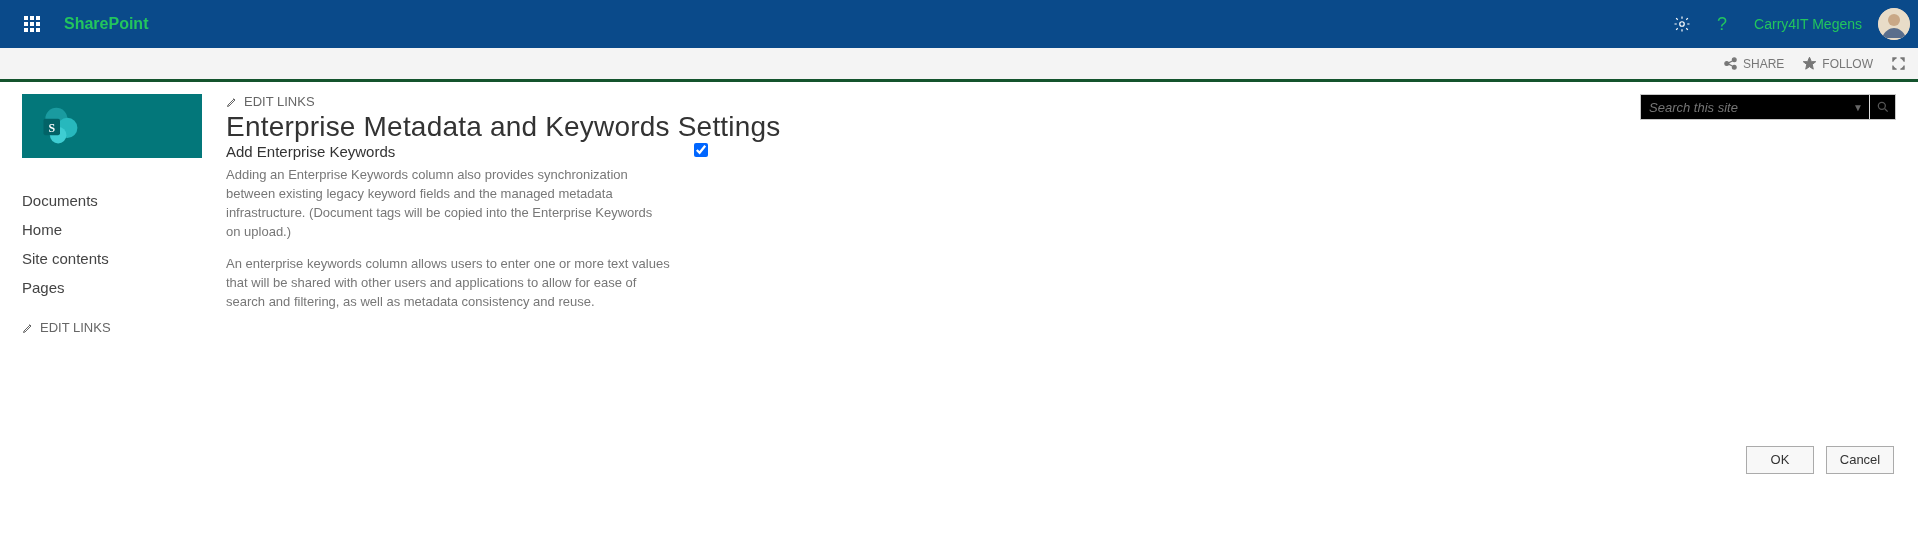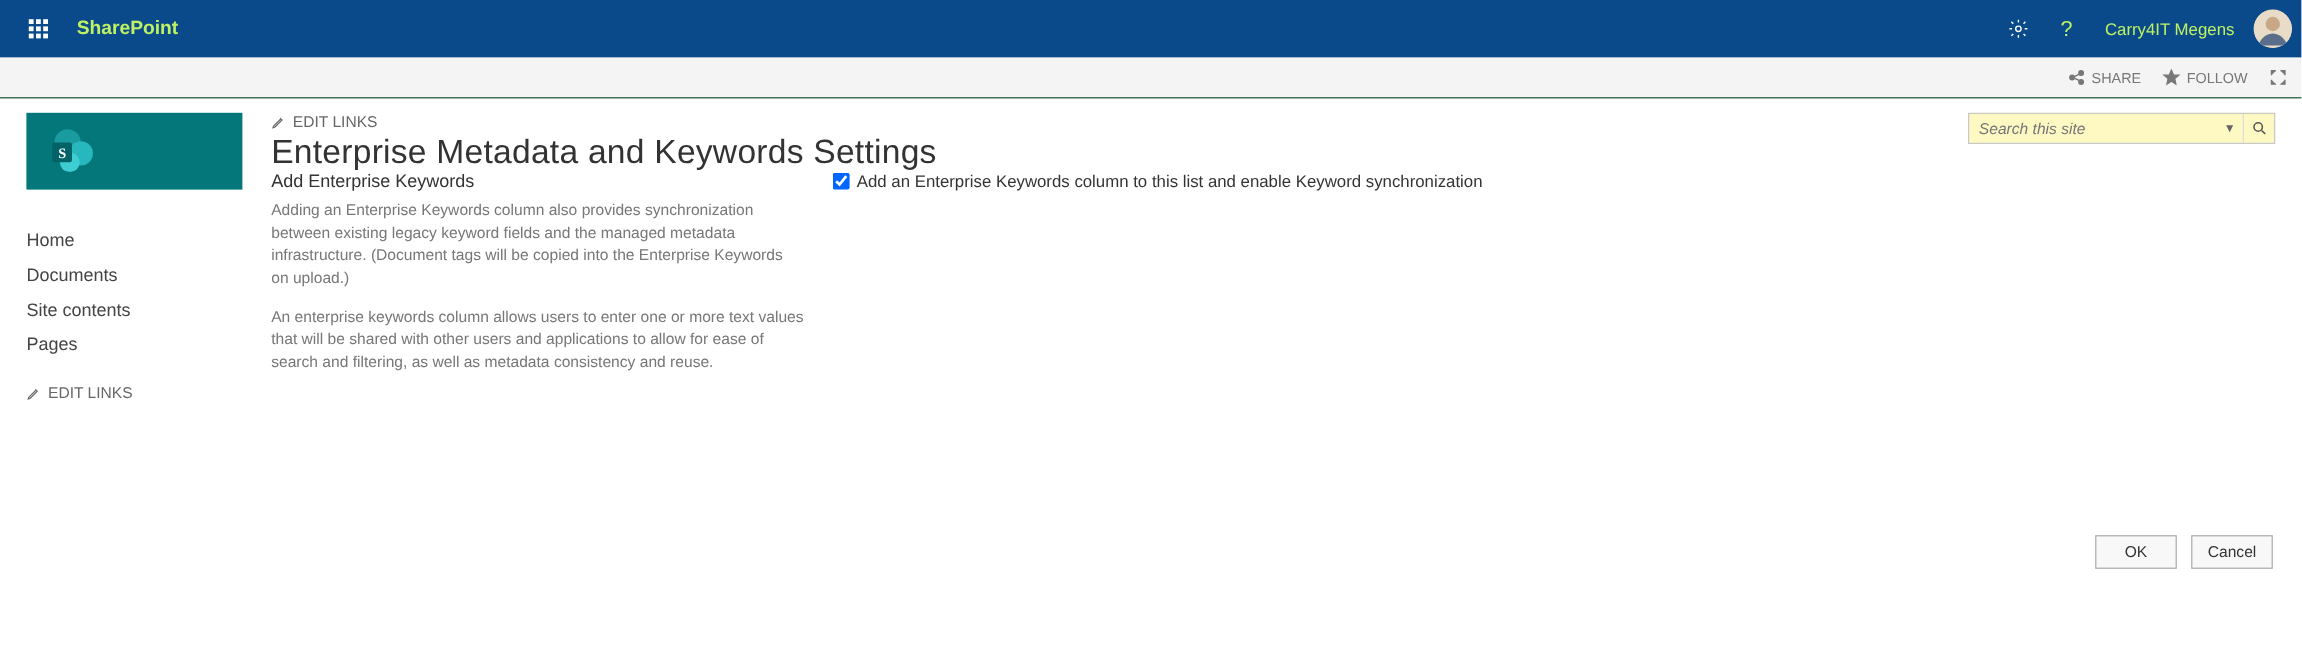--- a/index.html
+++ b/index.html
@@ -1,29 +1,29 @@
 <!DOCTYPE html>
 <html><head>
 <meta charset="utf-8">
 <style>
 * { box-sizing: border-box; margin: 0; padding: 0; }
 body { font-family: "Segoe UI", Tahoma, sans-serif; font-size: 13px; color: #333; background: #fff; width: 1918px; }
 a { text-decoration: none; color: inherit; }
 
-.suite-bar { background: #0a4a8a; height: 48px; display: flex; align-items: center; color: #bef264; padding: 0 8px; }
+.suite-bar { background: #0a4a8a; height: 48px; display: flex; align-items: center; color: #22c55e; padding: 0 8px; }
 .waffle { width: 48px; height: 48px; display: flex; align-items: center; justify-content: center; cursor: pointer; }
 .waffle-grid { width: 16px; height: 16px; display: grid; grid-template-columns: repeat(3,4px); grid-template-rows: repeat(3,4px); gap: 2px; }
 .waffle-grid span { background: #fff; }
 .suite-title { font-size: 16px; font-weight: 600; margin-left: 8px; }
 .suite-spacer { flex: 1; }
 .suite-icon { width: 40px; height: 48px; display: flex; align-items: center; justify-content: center; cursor: pointer; font-size: 18px; }
 .suite-user { padding: 0 12px; font-size: 14px; cursor: pointer; }
 .avatar { width: 32px; height: 32px; border-radius: 50%; background: #d8c9b8; margin-left: 4px; display: flex; align-items: center; justify-content: center; overflow: hidden; }
 
-.ribbon-strip { background: #f4f4f4; border-bottom: 1px solid #14532d; height: 34px; display: flex; align-items: center; justify-content: flex-end; padding: 0 12px; gap: 18px; color: #777; font-size: 12px; }
+.ribbon-strip { background: #f4f4f4; border-bottom: 3px solid #14532d; height: 34px; display: flex; align-items: center; justify-content: flex-end; padding: 0 12px; gap: 18px; color: #777; font-size: 12px; }
 .ribbon-item { display: flex; align-items: center; gap: 5px; cursor: pointer; }
 .ribbon-item svg, .ribbon-item .glyph { width: 15px; height: 15px; fill: #777; stroke: #777; }
 
 .page-wrap { display: flex; padding: 12px 22px 30px 22px; }
 
 .left-col { width: 200px; flex: 0 0 200px; }
 .site-logo { width: 180px; height: 64px; background: #03777a; display: flex; align-items: center; justify-content: flex-start; padding-left: 16px; margin-top: 0; }
 .site-logo svg { width: 44px; height: 44px; }
 .left-nav { margin-top: 28px; }
 .left-nav a { display: block; padding: 6px 0; font-size: 15px; color: #444; cursor: pointer; }
@@ -36,21 +36,21 @@
 .settings-grid { display: flex; gap: 24px; justify-content: space-between; }
 .sg-left { width: 444px; flex: 0 0 444px; }
 .sg-left h3 { font-size: 15px; font-weight: 400; color: #333; margin-bottom: 6px; }
 .sg-left p { font-size: 13px; color: #777; line-height: 1.45; margin-bottom: 14px; }
 .sg-right { flex: 1; }
 .sg-right h4 { font-size: 14px; font-weight: 400; color: #333; margin-bottom: 10px; }
 .chk-row { display: flex; align-items: center; gap: 6px; font-size: 14px; color: #333; }
 .chk-row input { width: 14px; height: 14px; accent-color: #0066ff; }
 
 .search-wrap { position: absolute; top: 94px; right: 22px; }
-.search-box { display: flex; align-items: center; border: 1px solid #c8c8c8; width: 256px; height: 26px; background: #fef9c3; }
+.search-box { display: flex; align-items: center; border: 1px solid #c8c8c8; width: 256px; height: 26px; background: #000000; }
 .search-box input { border: 0; outline: 0; flex: 1; padding: 0 8px; font-size: 13px; font-style: italic; color: #888; background: transparent; }
 .search-box .drop { width: 22px; text-align: center; color: #666; cursor: pointer; font-size: 10px; }
 .search-box .go { width: 26px; text-align: center; color: #555; cursor: pointer; border-left: 1px solid #ddd; height: 100%; display: flex; align-items: center; justify-content: center; }
 
 .button-bar { display: flex; gap: 12px; justify-content: flex-end; margin-top: 120px; padding-right: 2px; }
 .btn { min-width: 68px; height: 28px; border: 1px solid #ababab; background: #f8f8f8; font-size: 13px; color: #333; cursor: pointer; }
 
 .pencil { width: 12px; height: 12px; }
 </style>
 </head>
@@ -133,22 +133,22 @@
     <div class="site-logo">
       <svg viewBox="0 0 48 48">
         <circle cx="20" cy="16" r="12" fill="#1a9ba0"></circle>
         <circle cx="32" cy="26" r="11" fill="#27b8bd"></circle>
         <circle cx="22" cy="34" r="9" fill="#3ecdd2"></circle>
         <rect x="6" y="16" width="18" height="18" rx="2" fill="#026367"></rect>
         <text x="15" y="30" font-size="13" font-weight="600" fill="#fff" text-anchor="middle" font-family="Segoe UI">S</text>
       </svg>
     </div>
     <nav class="left-nav">
+      <a>Documents</a>
       <a>Home</a>
-      <a>Documents</a>
       <a>Site contents</a>
       <a>Pages</a>
     </nav>
     <div class="edit-links-left">
       <svg class="pencil" viewBox="0 0 24 24" fill="none" stroke="#666" stroke-width="2">
         <path d="M3 21l3-1 12-12-2-2L4 18l-1 3zM15 5l2 2"></path>
       </svg>
       <span>EDIT LINKS</span>
     </div>
   </div>
@@ -164,21 +164,20 @@
 
     <div class="settings-grid">
       <div class="sg-left">
         <h3>Add Enterprise Keywords</h3>
         <p>Adding an Enterprise Keywords column also provides synchronization between existing legacy keyword fields and the managed metadata infrastructure. (Document tags will be copied into the Enterprise Keywords on upload.)</p>
         <p>An enterprise keywords column allows users to enter one or more text values that will be shared with other users and applications to allow for ease of search and filtering, as well as metadata consistency and reuse.</p>
       </div>
       <div class="sg-right">
         <label class="chk-row">
           <input type="checkbox" checked="" style="">
-          <span>Add an Enterprise Keywords column to this list and enable Keyword synchronization</span>
         </label>
       </div>
     </div>
 
     <div class="button-bar">
       <button class="btn">OK</button>
       <button class="btn">Cancel</button>
     </div>
   </div>
 

